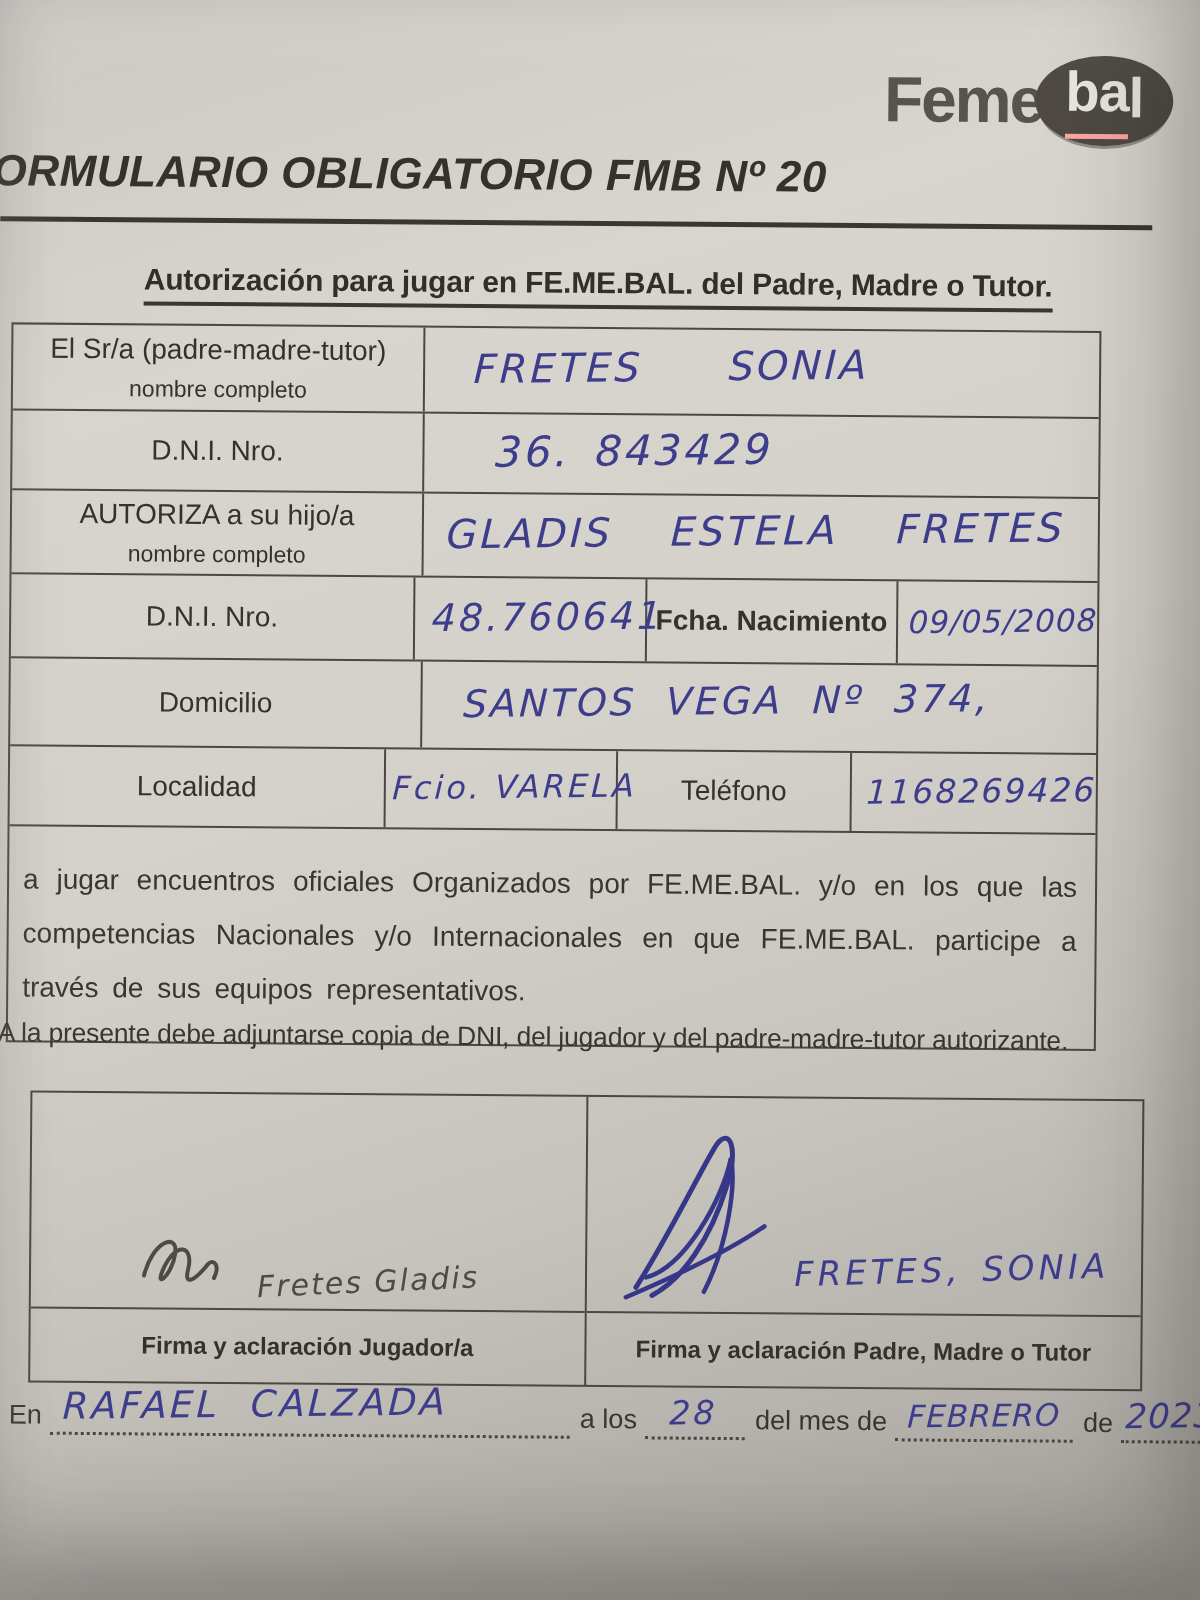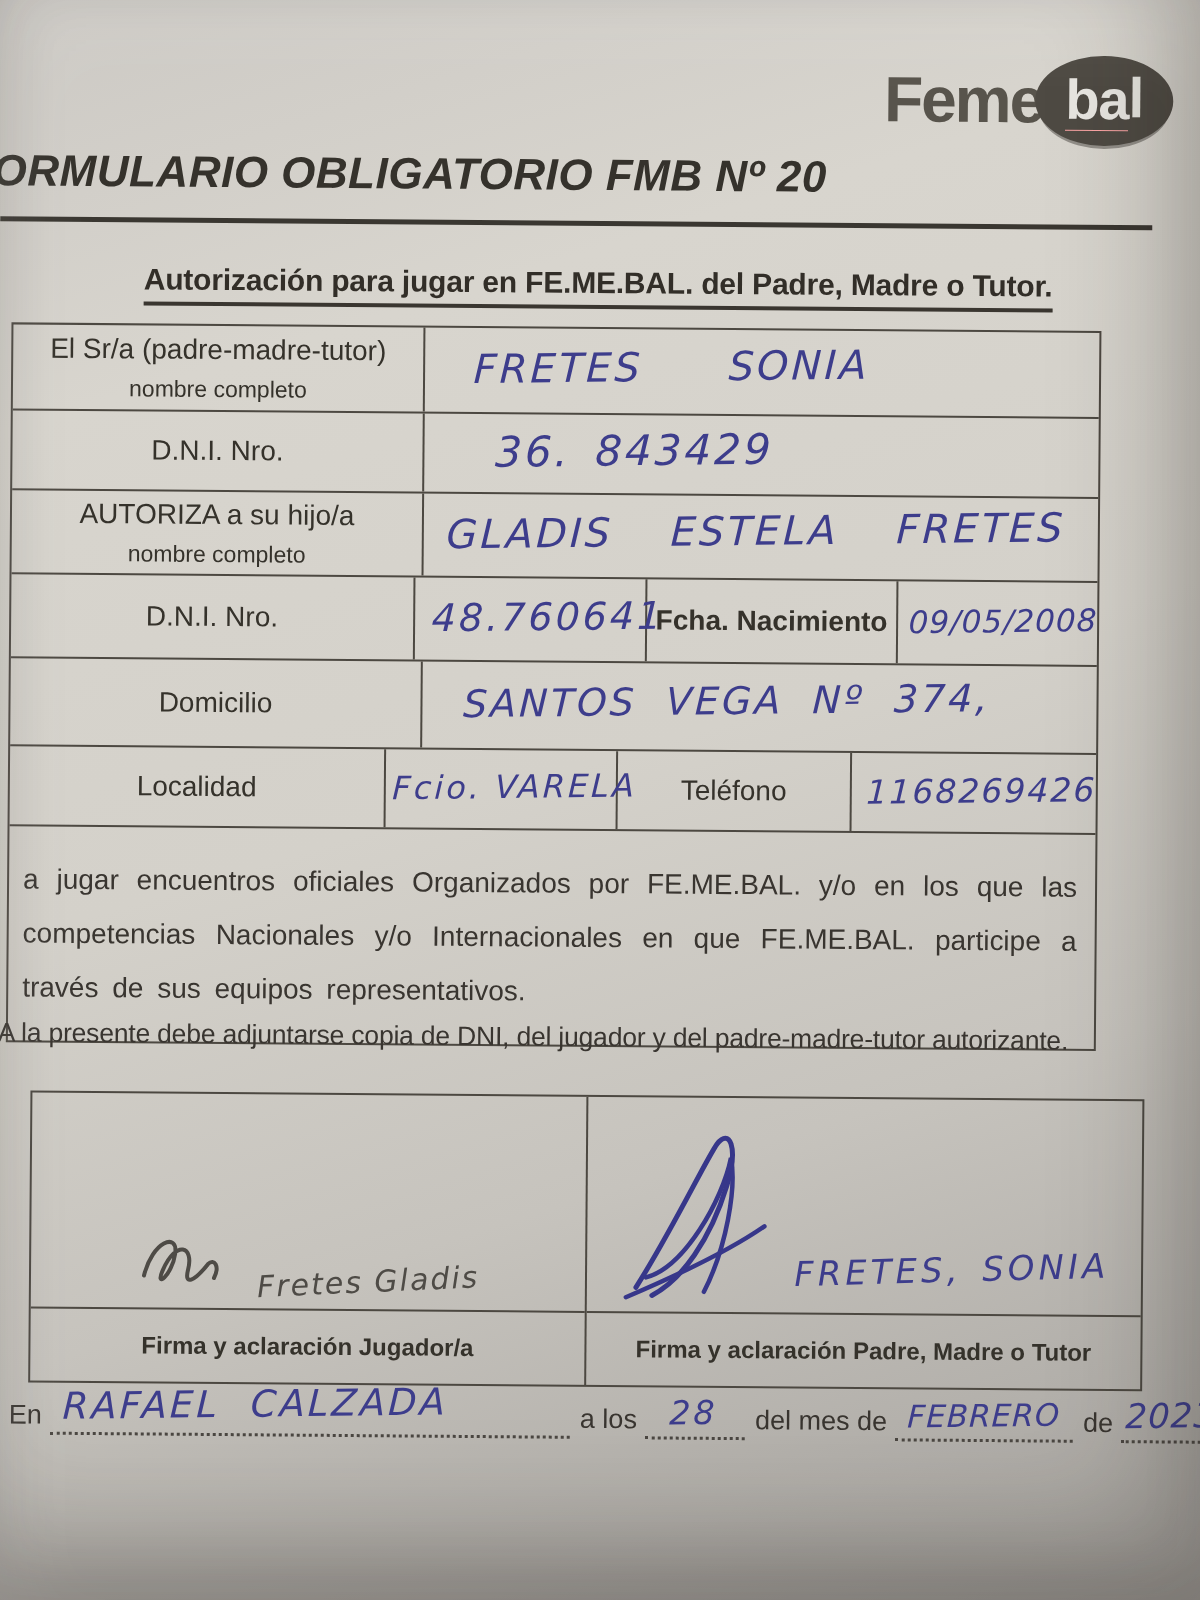--- a/index.html
+++ b/index.html
@@ -17,21 +17,21 @@
 
   
   .logo{position:absolute;top:52px;right:32px;display:flex;align-items:center;}
   .logo-feme{font-size:64px;font-weight:bold;color:#58544c;letter-spacing:-2px;}
   .logo-oval{
     width:138px;height:90px;background:#4e4a43;border-radius:50%;
     margin-left:-8px;display:flex;align-items:center;justify-content:center;
     color:#e8e6e1;font-size:56px;font-weight:bold;letter-spacing:-1px;
     box-shadow:0 6px 0 -3px rgba(60,56,50,.45);
   }
-  .logo-oval .ba{border-bottom:1px solid #fca5a5;padding-bottom:2px;line-height:1;text-align:right;}
+  .logo-oval .ba{border-bottom:5px solid #fca5a5;padding-bottom:14px;line-height:1;text-align:right;}
   .logo-oval .el{line-height:1;padding-bottom:6px;}
 
   
   .form-title{position:absolute;left:-12px;top:150px;font-size:44px;font-weight:bold;font-style:italic;color:#35322c;letter-spacing:.5px;white-space:nowrap;}
   .title-rule{position:absolute;left:-4px;top:221px;width:1152px;height:5px;background:#3a3731;}
 
   .auth-heading{
     position:absolute;left:140px;top:266px;font-size:30px;font-weight:bold;color:#322e28;
     border-bottom:4px solid #3a3630;padding-bottom:5px;white-space:nowrap;letter-spacing:-.2px;
   }

